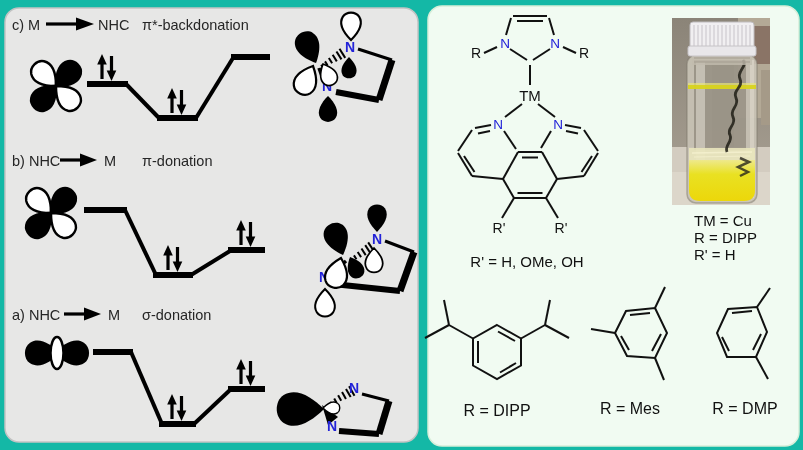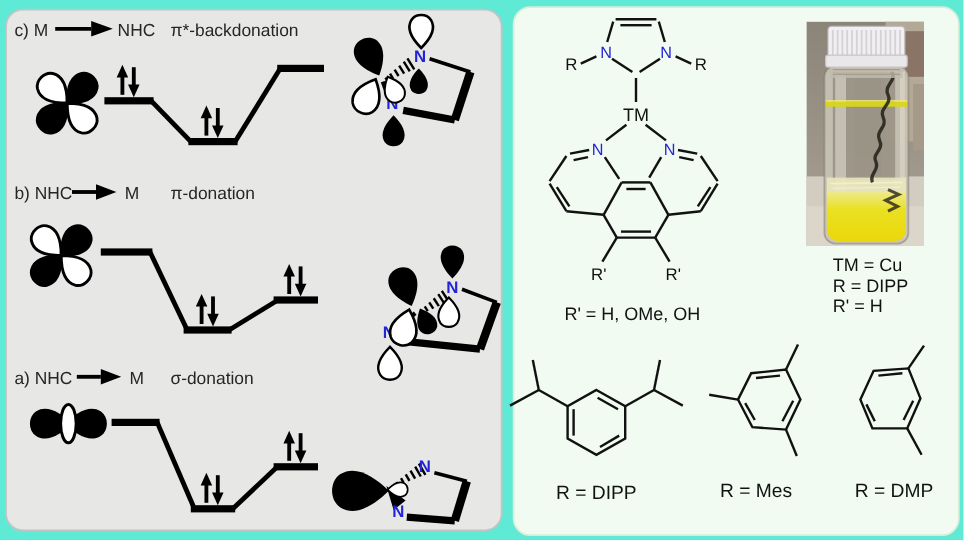--- a/index.html
+++ b/index.html
@@ -1,16 +1,16 @@
 <!DOCTYPE html>
 <html><head>
 <meta charset="utf-8">
 <style>
   html,body{margin:0;padding:0;background:#fff;}
-  .canvas{position:relative;width:803px;height:450px;background:#5eead4;overflow:hidden;}
+  .canvas{position:relative;width:803px;height:450px;background:#14b8a6;overflow:hidden;}
   svg{position:absolute;left:0;top:0;}
   .t{font-family:"Liberation Sans","DejaVu Sans",sans-serif;fill:#1e1e1e;}
   .lbl{font-size:14.5px;fill:#262626;}
   .natomL{font-size:14px;font-weight:700;fill:#2323d8;}
   .natomR{font-size:13.5px;font-weight:400;fill:#2323d8;}
   .chem{font-size:14px;fill:#111;}
   .cap{font-size:15px;fill:#111;}
   .sub{font-size:16px;fill:#111;}
   .bond{stroke:#111;stroke-width:2;fill:none;}
   .bondL{stroke:#000;fill:none;}

